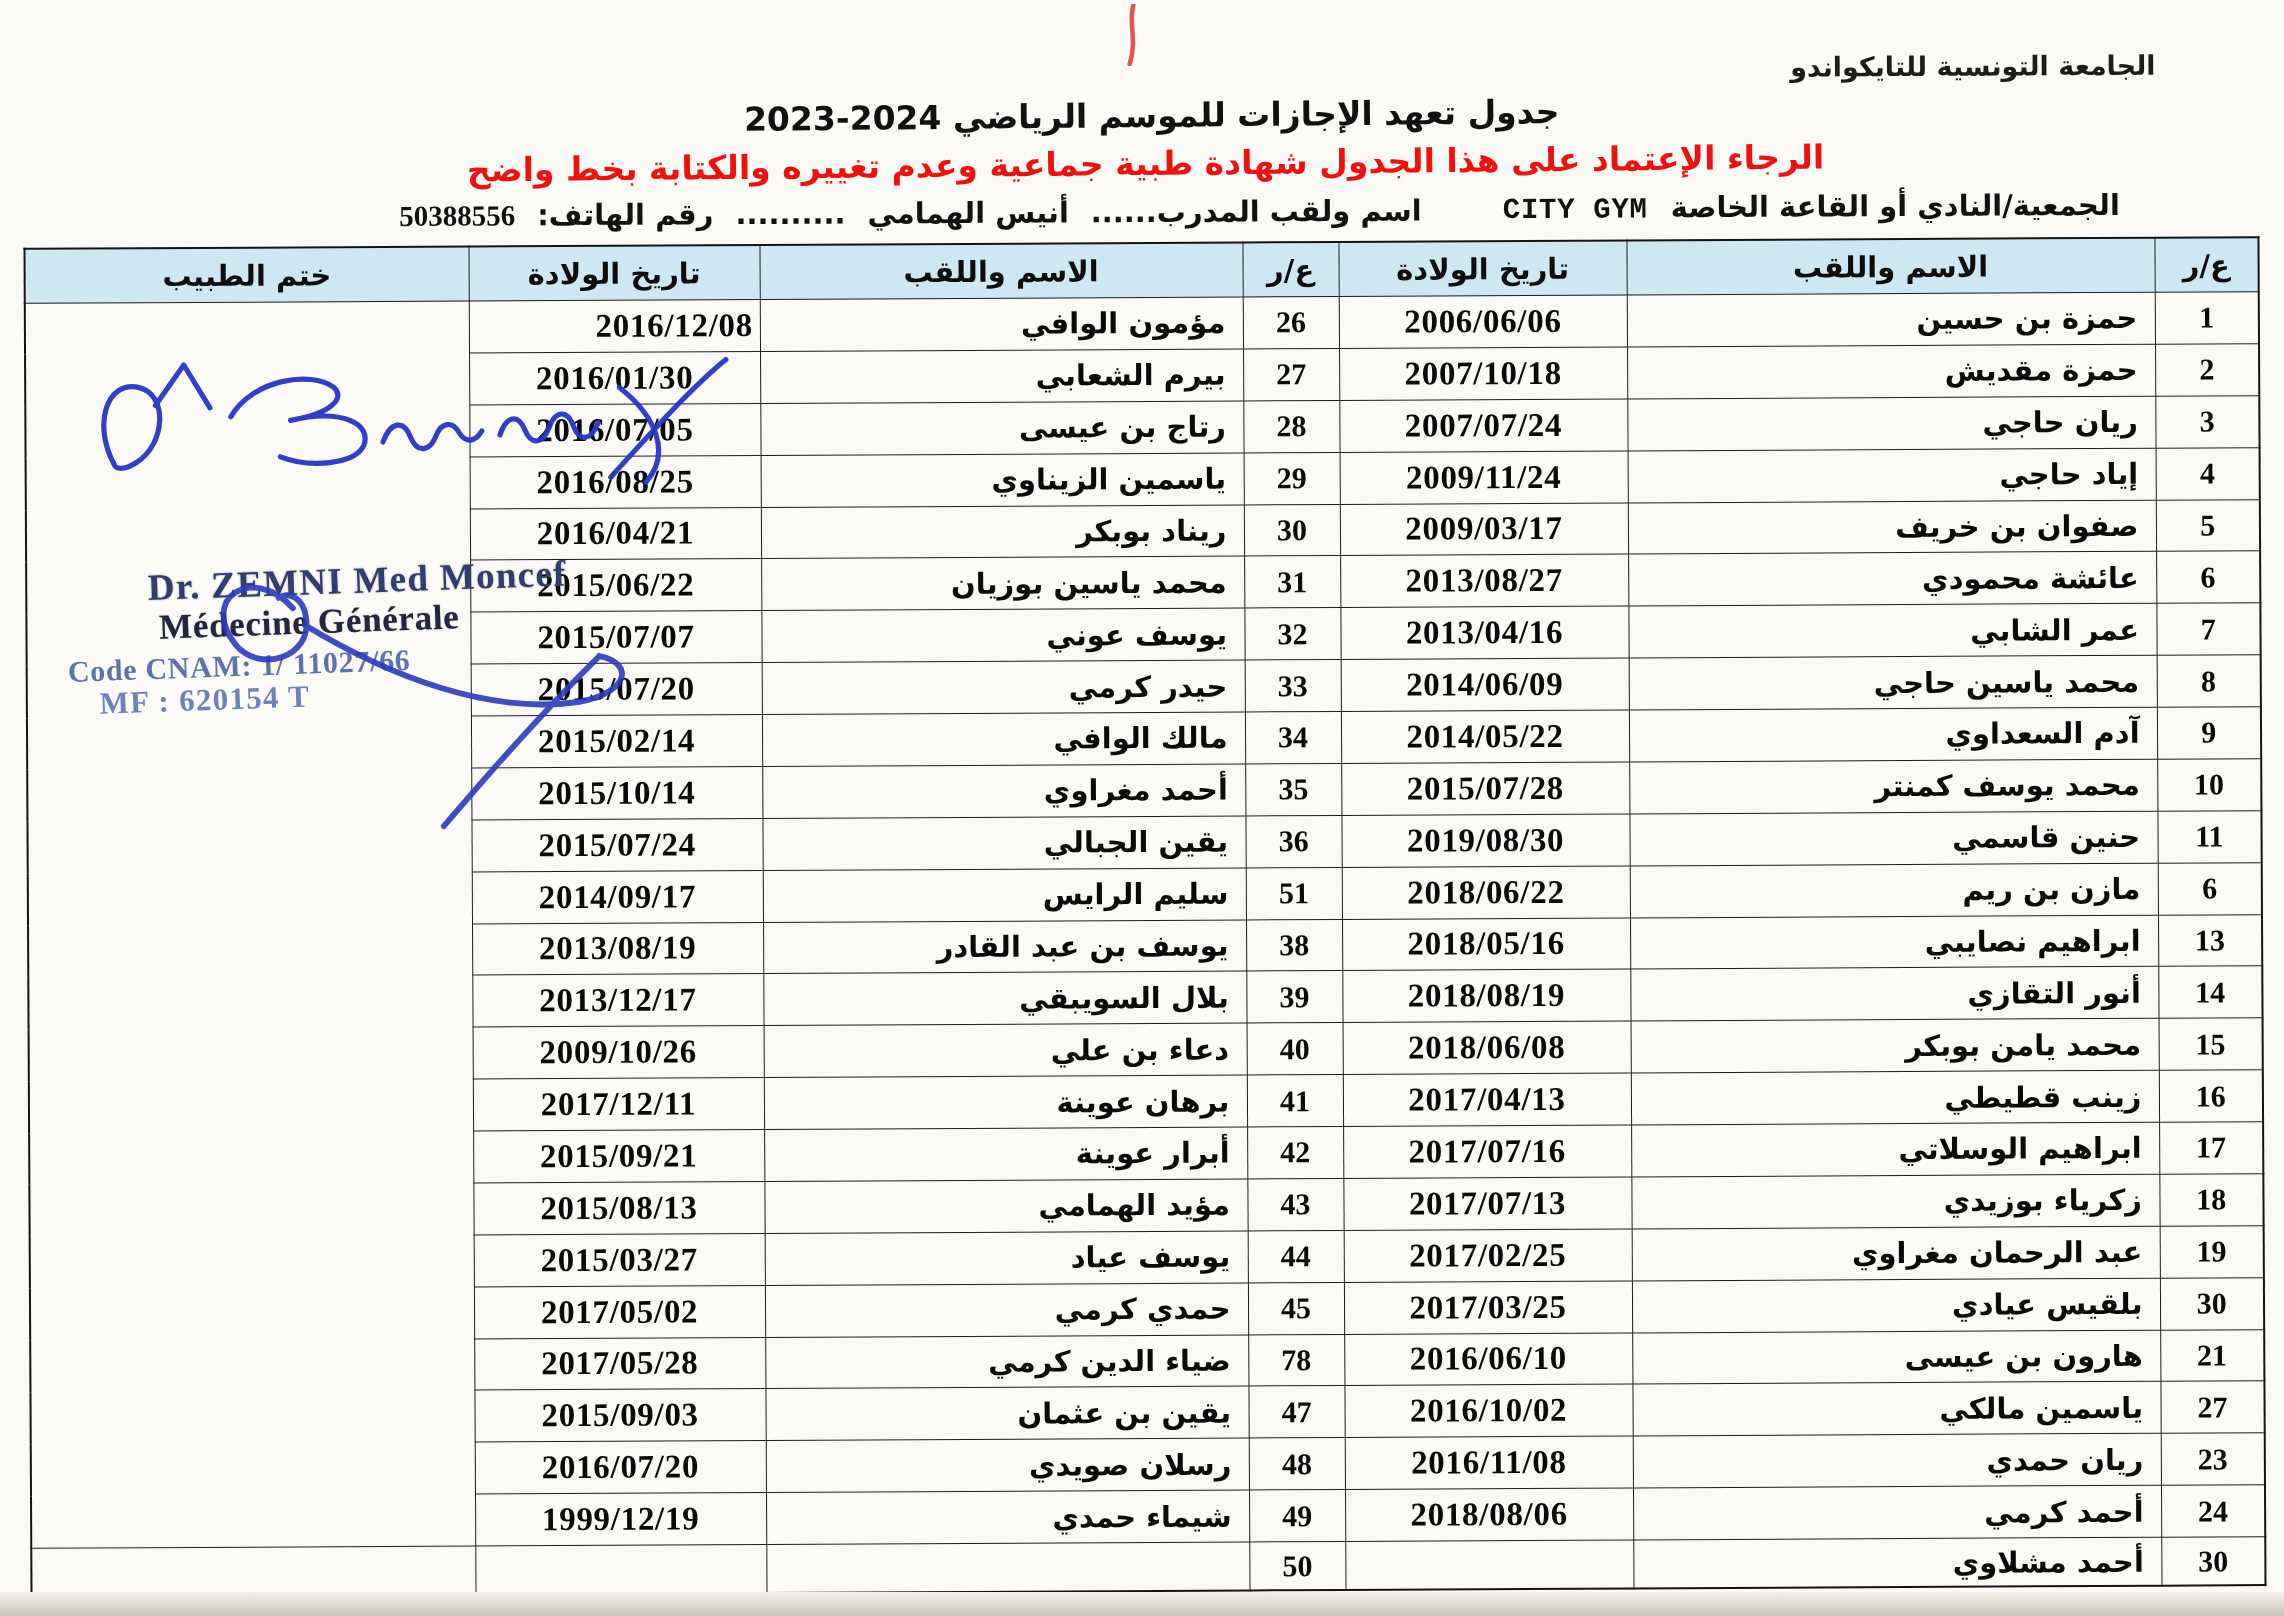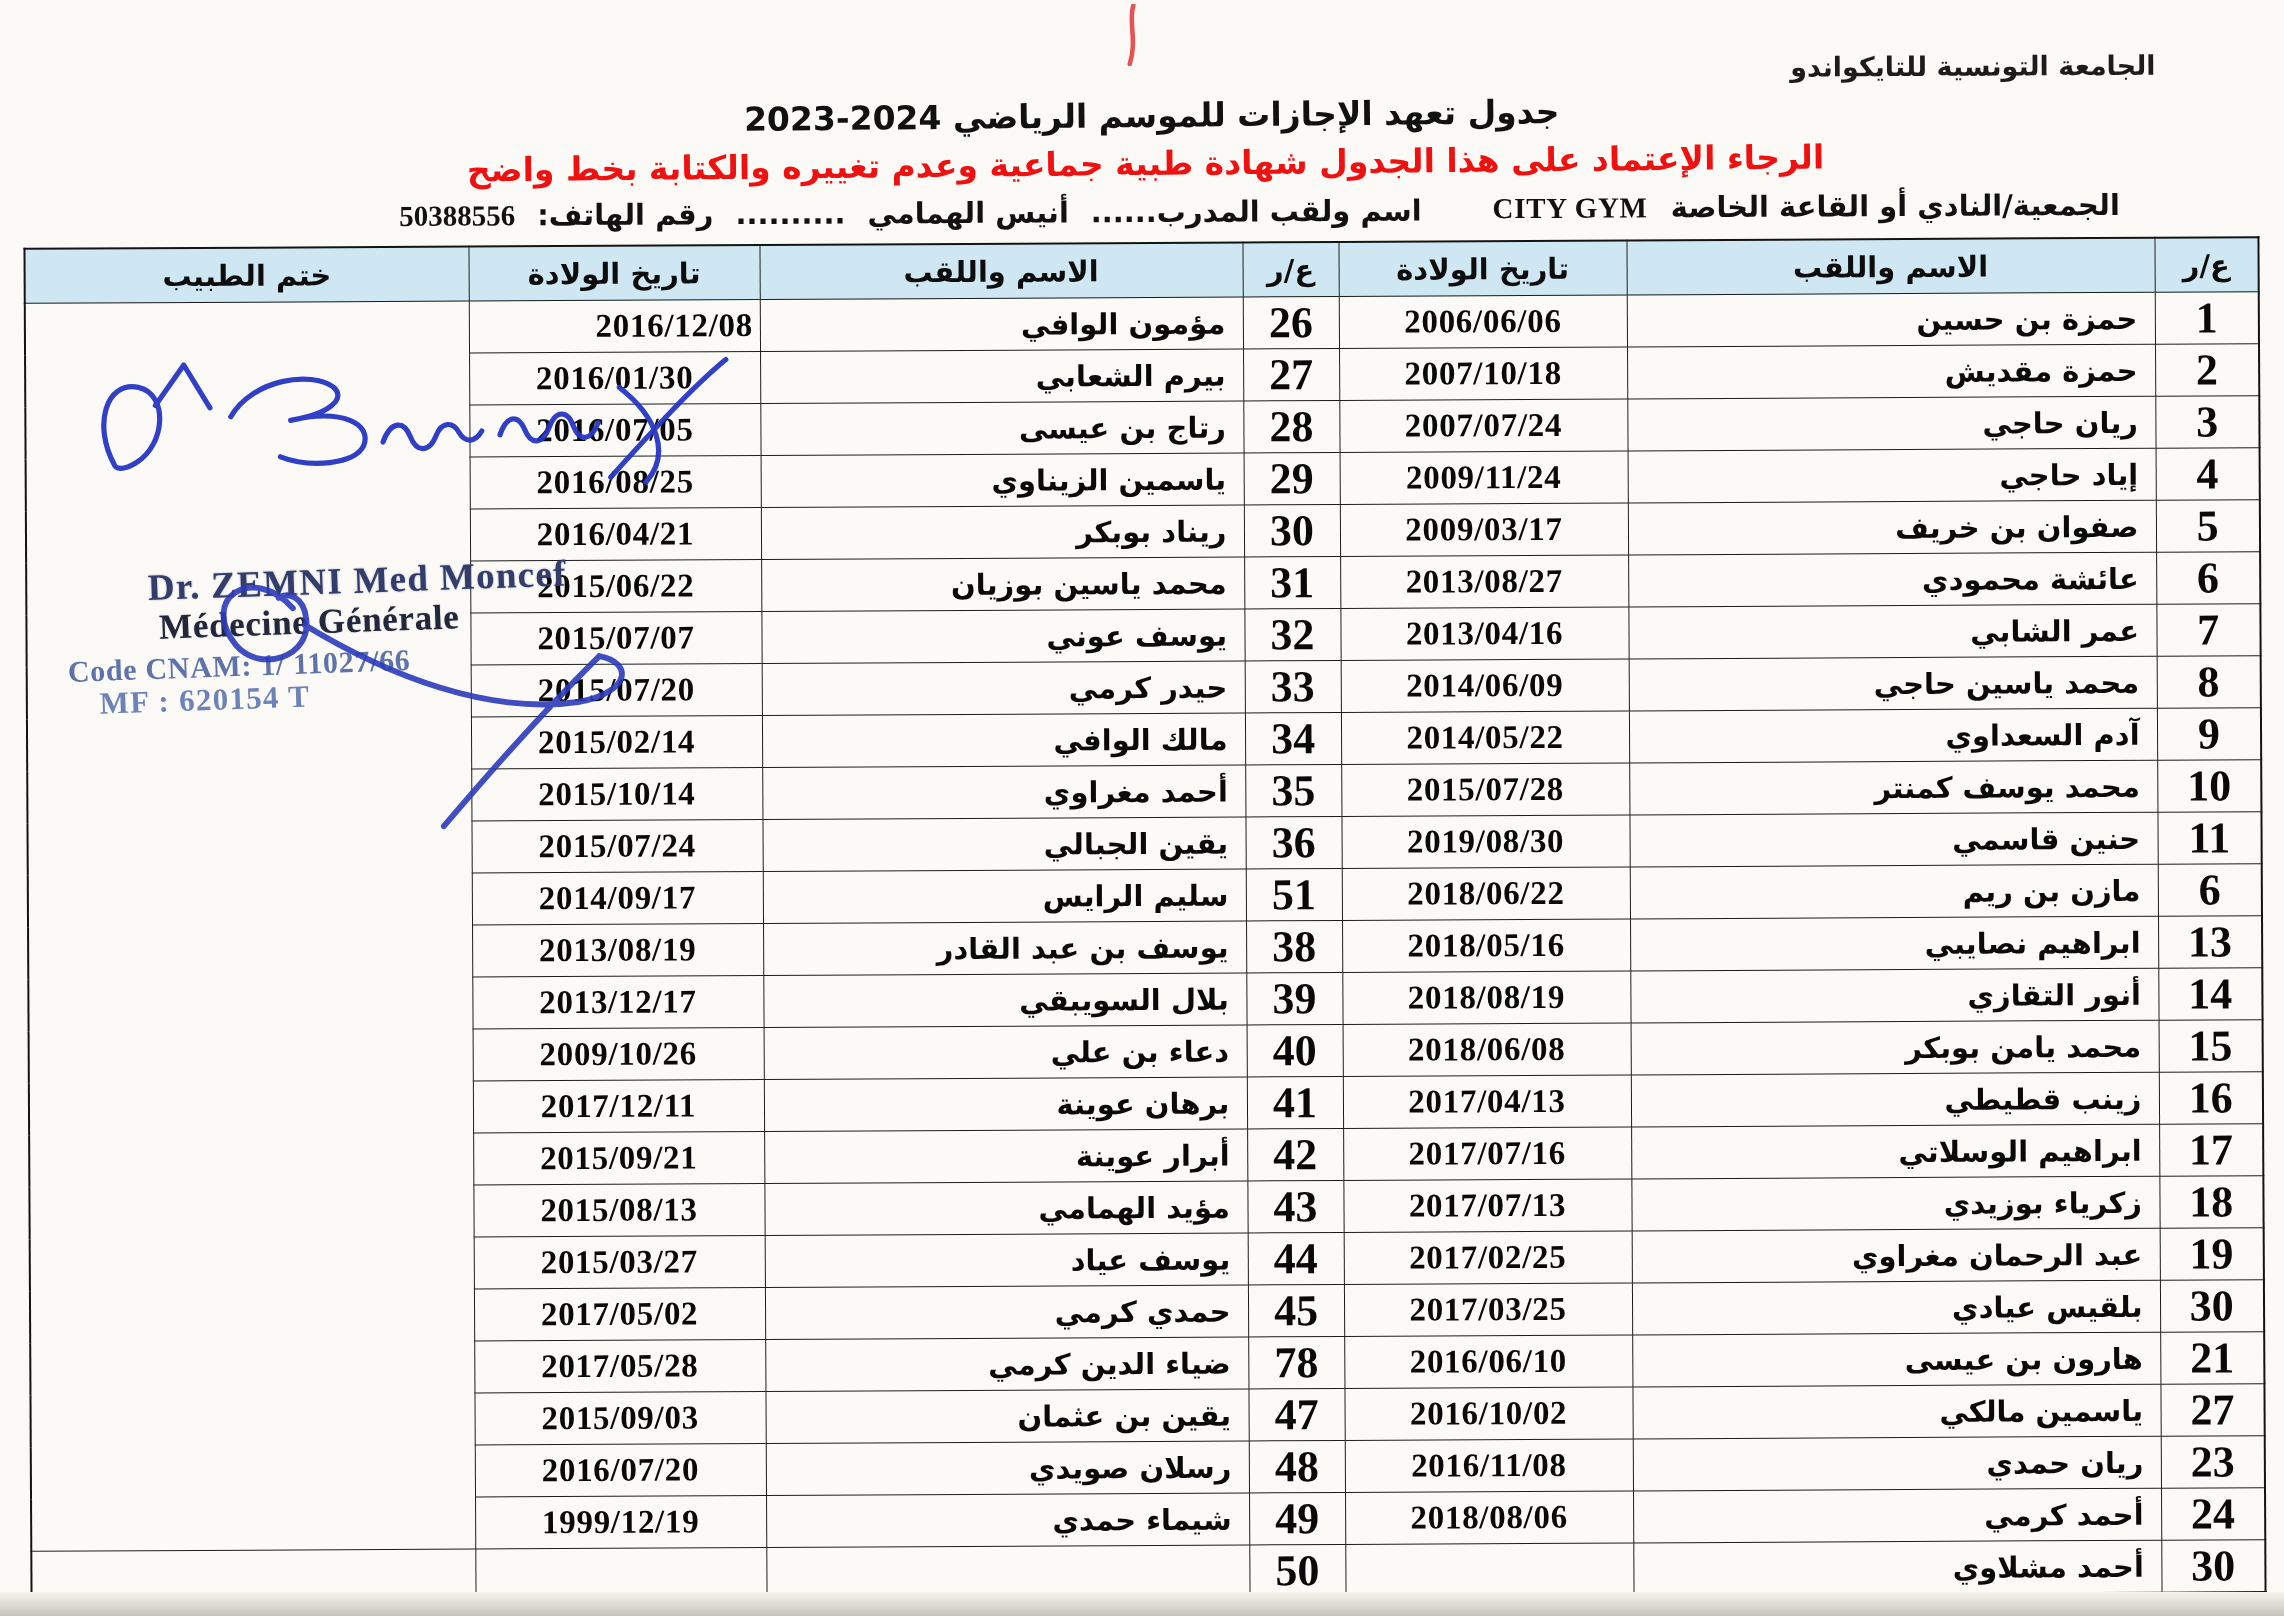--- a/index.html
+++ b/index.html
@@ -14,39 +14,39 @@
   
   .org{
     position:absolute;top:55px;right:125px;
     font-size:27px;font-weight:700;color:#1c1c1c;letter-spacing:0;
   }
   .title-wrap{position:absolute;top:96px;left:0;width:2284px;text-align:center;}
   .doc-title{font-size:33px;font-weight:700;color:#111;transform:translateX(13px) rotate(-0.25deg);}
   .notice{margin-top:9px;font-size:33px;font-weight:700;color:#ef1010;transform:translateX(6.5px) rotate(-0.25deg);}
   .club-line{position:absolute;top:193px;right:155px;font-size:29px;font-weight:700;color:#111;}
   .club-line span{margin:0 6.5px;}
-  .gym{font-family:Liberation Serif, serif;font-weight:700;letter-spacing:0.7px;}
+  .gym{font-family:Liberation Mono, monospace;font-weight:700;letter-spacing:0.7px;}
   .contact-line{position:absolute;top:195px;left:396px;font-size:29px;font-weight:700;color:#111;}
   .contact-line span{margin:0 5.9px;}
   .phone{font-family:"Liberation Serif",serif;direction:ltr;unicode-bidi:embed;}
 
   
   table.roster{
     position:absolute;left:26px;top:242px;width:2235px;height:1350px;
     border-collapse:collapse;table-layout:fixed;
     border:2.6px solid #141414;
   }
   .roster th,.roster td{border:1.3px solid #1d1d1d;padding:0;vertical-align:middle;}
   .roster thead th{
     height:53px;background:#cfe7f2;
     font-size:29px;font-weight:700;color:#0d0d0d;text-align:center;
   }
   td.num{
     text-align:center;font-family:"Liberation Serif",serif;
-    font-weight:700;font-size:44px;color:#090909;
+    font-weight:700;font-size:30px;color:#090909;
   }
   td.name{
     text-align:right;padding-right:17px;white-space:nowrap;
     font-size:29px;font-weight:700;color:#0a0a0a;
   }
   td.date{
     direction:ltr;text-align:center;font-family:"Liberation Serif",serif;
     font-weight:700;font-size:33px;color:#090909;letter-spacing:0.7px;
   }
   td.first-left-date{text-align:right;padding-right:6.5px;}

